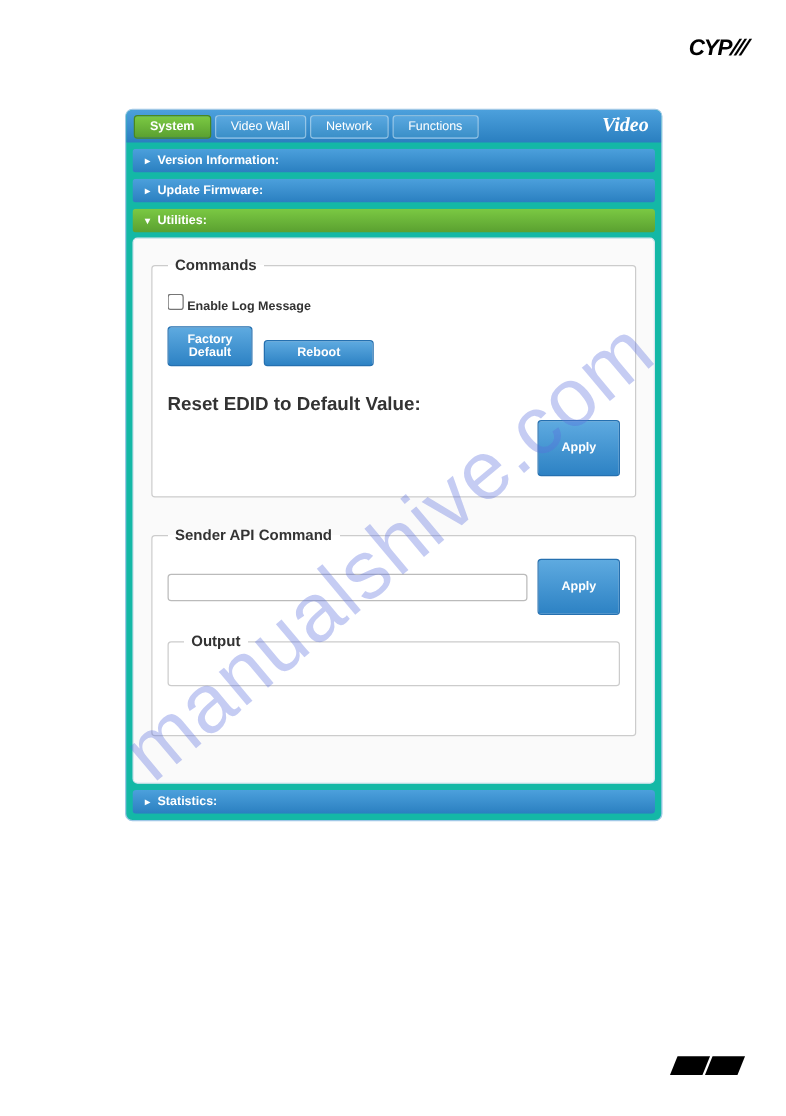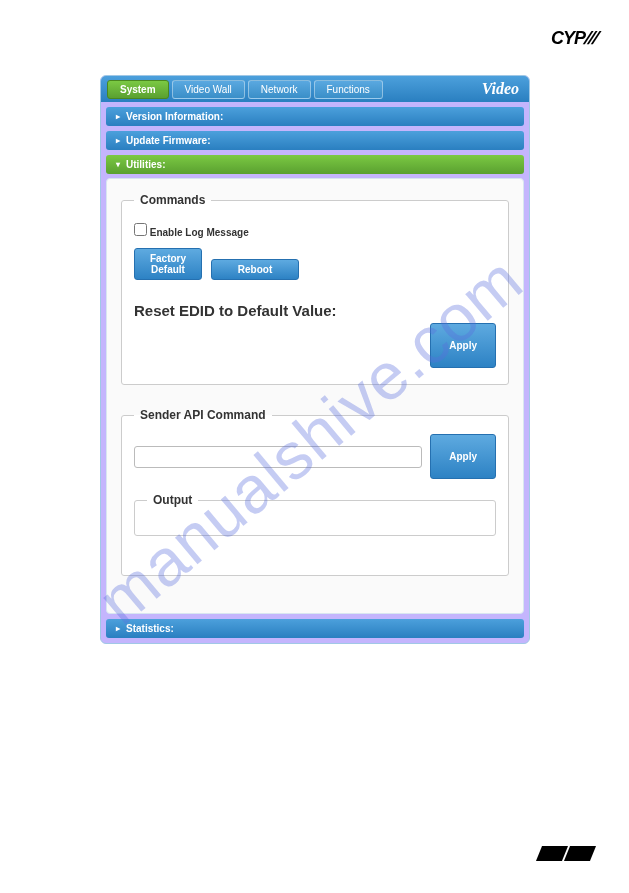--- a/index.html
+++ b/index.html
@@ -18,26 +18,26 @@
       right: 32px;
       font-weight: bold;
       font-size: 18px;
       letter-spacing: -1px;
       color: #000;
       font-style: italic;
     }
     .logo-top .slash { display:inline-block; transform: skewX(-15deg); }
     .panel {
       position: absolute;
-      top: 75px;
+      top: 87px;
       left: 100px;
       width: 430px;
       border: 1px solid #a0c8e6;
       border-radius: 6px;
-      background: #c4b5fd;
+      background: #14b8a6;
       overflow: hidden;
     }
     .topbar {
       height: 26px;
       background: linear-gradient(#4ca0dc, #2a7fc0);
       display: flex;
       align-items: center;
       padding: 0 6px;
       position: relative;
     }

